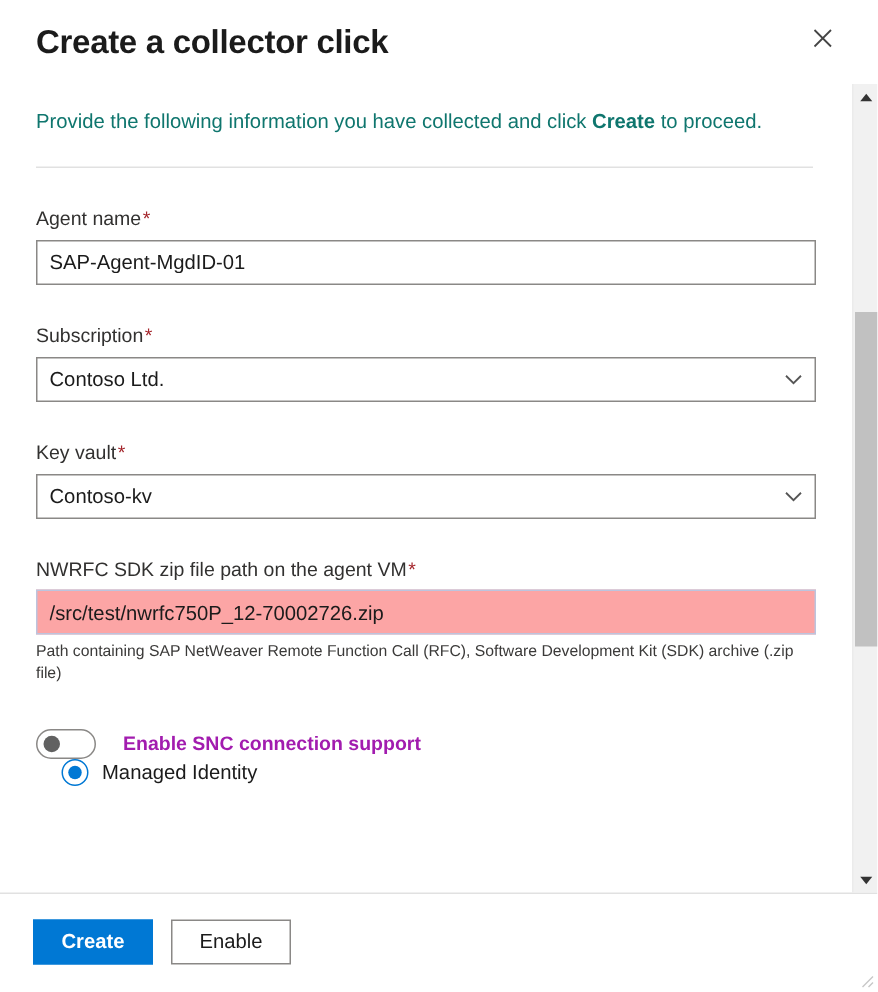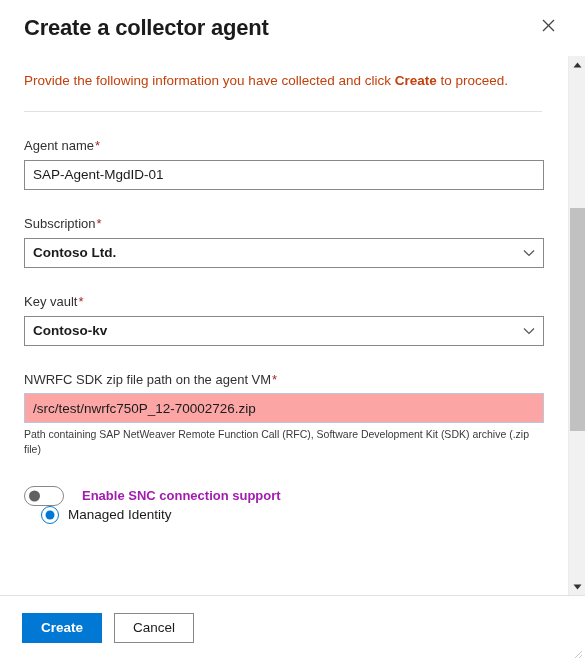--- a/index.html
+++ b/index.html
@@ -73,21 +73,21 @@
     left: 0;
     top: 0;
     width: 566px;
     padding: 0 24px;
   }
 
   .intro {
     margin: 0;
     padding-top: 16px;
     font-size: 13.5px;
-    color: #c2410c;
+    color: #0f766e;
     line-height: 1.4;
   }
   .intro b { font-weight: 700; }
 
   .divider {
     height: 1px;
     background: #e1e1e1;
     margin-top: 20px;
   }
 
@@ -133,21 +133,20 @@
     height: 30px;
     border: 1px solid #8a8886;
     background: #ffffff;
     font-size: 13.5px;
     color: #1b1b1b;
     padding: 0 30px 0 8px;
     line-height: 28px;
     cursor: pointer;
     white-space: nowrap;
     overflow: hidden;
-    font-weight: bold;
   }
   .chev {
     position: absolute;
     right: 9px;
     top: 0;
     height: 30px;
     display: flex;
     align-items: center;
     pointer-events: none;
   }
@@ -319,21 +318,21 @@
     height: 12px;
     pointer-events: none;
   }
 </style>
 </head>
 <body>
 
 <div class="dialog">
 
   <div class="titlebar">
-    <h1 class="dialog-title">Create a collector agent</h1>
+    <h1 class="dialog-title">Create a collector click</h1>
     <button class="close-btn">
       <svg width="13" height="13" viewBox="0 0 13 13">
         <line x1="1" y1="1" x2="12" y2="12" stroke="#444" stroke-width="1.2"></line>
         <line x1="12" y1="1" x2="1" y2="12" stroke="#444" stroke-width="1.2"></line>
       </svg>
     </button>
   </div>
 
   <div class="body-area">
     <div class="content">
@@ -405,21 +404,21 @@
     <div class="sb-arrow down">
       <svg width="9" height="6" viewBox="0 0 9 6">
           <polygon points="0.5,0.5 8.5,0.5 4.5,5.5" fill="#333"></polygon>
         </svg>
     </div>
   </div>
 
   <div class="footer">
     <div class="footer-inner">
       <button class="btn btn-primary">Create</button>
-      <button class="btn btn-secondary">Cancel</button>
+      <button class="btn btn-secondary">Enable</button>
     </div>
     <svg class="resize-grip" viewBox="0 0 12 12">
       <line x1="11" y1="4" x2="4" y2="11" stroke="#c8c8c8" stroke-width="1"></line>
       <line x1="11" y1="8" x2="8" y2="11" stroke="#c8c8c8" stroke-width="1"></line>
     </svg>
   </div>
 
 </div>
 
 </body></html>

